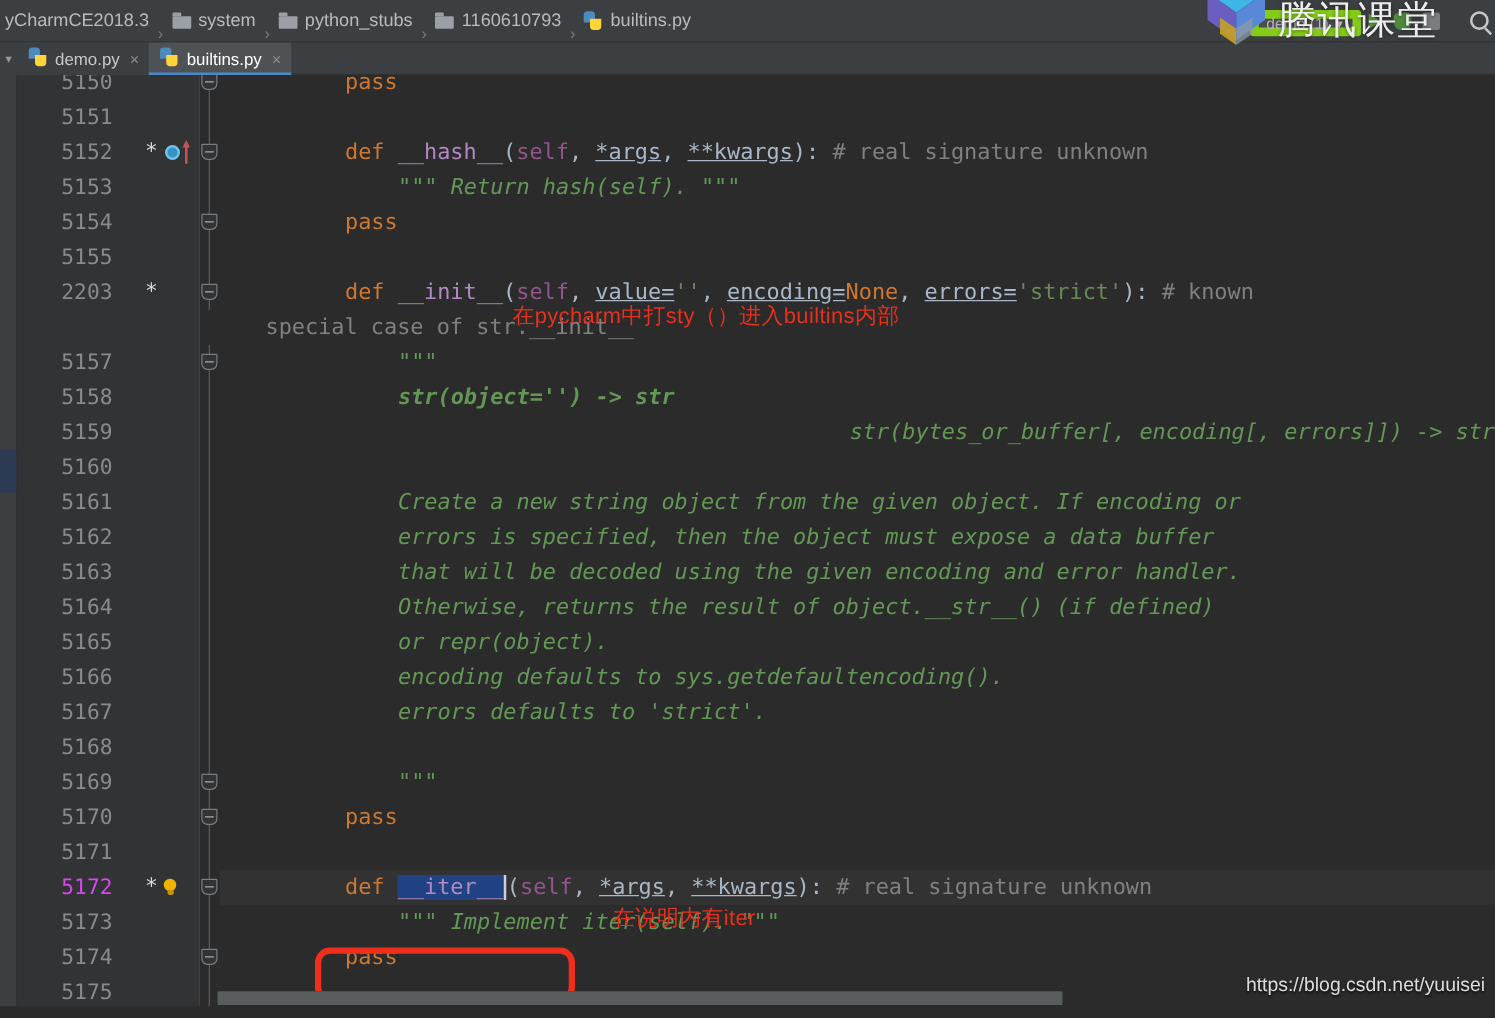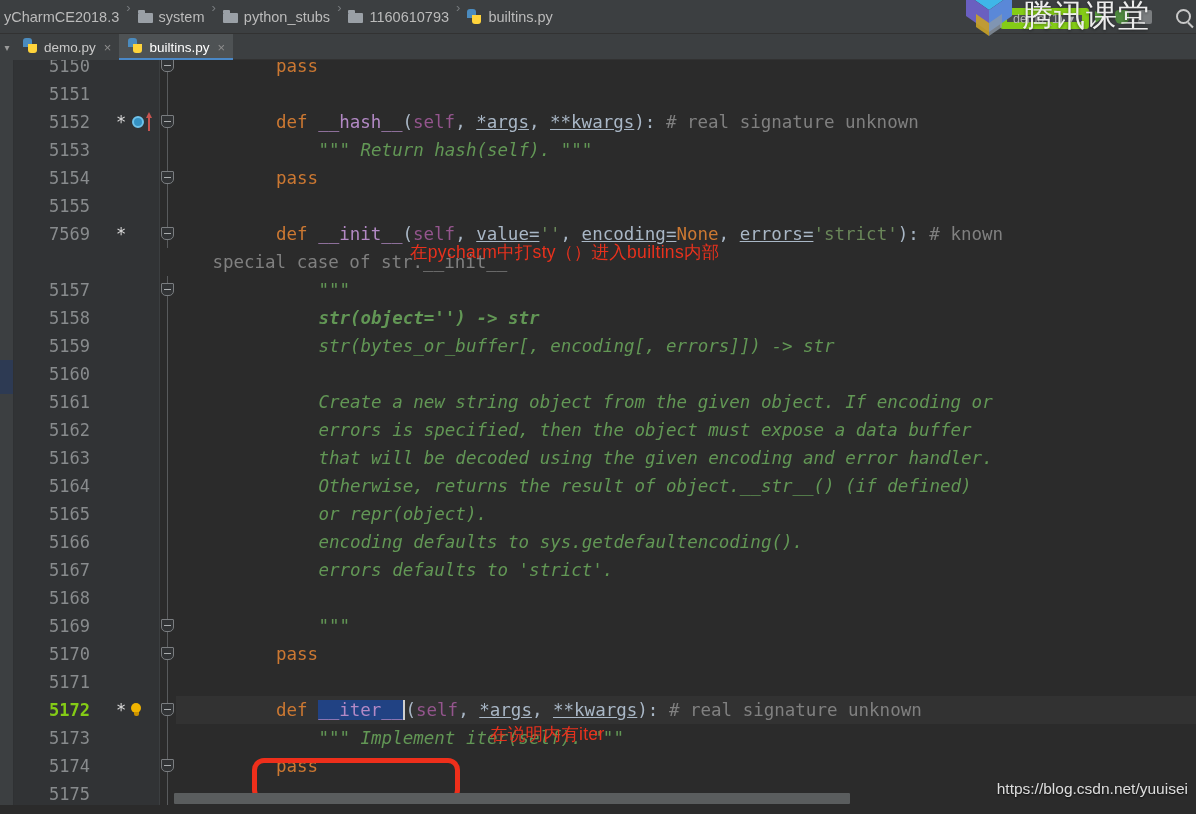--- a/index.html
+++ b/index.html
@@ -129,21 +129,21 @@
     background: #3c3f41;
   }
 
   
   .rows { position: absolute; left: 0; top: 0; width: 1182px; }
   .row {
     position: relative;
     height: 28px;
     display: flex; align-items: center;
   }
-  .row.current .ln { color: #84cc16; font-weight: bold; }
+  .row.current .ln { color: #d946ef; font-weight: normal; }
   .row.current .codecell { background: #323232; }
 
   .ln {
     width: 82px;
     text-align: right;
     padding-right: 6px;
     color: #888b8d;
     font-family: "DejaVu Sans Mono", monospace;
     font-size: 17px;
     flex: 0 0 82px;
@@ -336,21 +336,21 @@
     width: 7px; height: 2px; background:#c8c8c8;
     transform: rotate(45deg);
   }
 </style>
 </head>
 <body>
 
 <div id="app">
 
   <div class="navbar">
-    <div id="crumbs" style="display:flex;align-items:flex-start;">
+    <div id="crumbs" style="display:flex;align-items:flex-end;">
         <div class="crumb">
           <span>yCharmCE2018.3</span>
         </div>
         <span class="crumb-sep">›</span>
         <div class="crumb">
           <span class="crumb-ico"><span class="folder-ico"></span></span>
           <span>system</span>
         </div>
         <span class="crumb-sep">›</span>
         <div class="crumb">
@@ -444,21 +444,21 @@
         </div>
         <div class="row">
           <div class="ln">5155</div>
           <div class="gut-marks"></div>
           <div class="fold">
             <span class="foldline"></span>
           </div>
           <div class="codecell" style="padding-left: 100px;"></div>
         </div>
         <div class="row">
-          <div class="ln">7569</div>
+          <div class="ln">2203</div>
           <div class="gut-marks">
             <span class="mk-star">*</span>
           </div>
           <div class="fold">
             <span class="foldline"></span>
             <span class="foldbox pointed"></span>
           </div>
           <div class="codecell" style="padding-left: 100px;"><span class="kw">def </span><span class="fn">__init__</span><span class="op">(</span><span class="self">self</span><span class="op">, </span><span class="plain">value=</span><span class="str">''</span><span class="op">, </span><span class="plain">encoding=</span><span class="kw">None</span><span class="op">, </span><span class="plain">errors=</span><span class="str">'strict'</span><span class="op">): </span><span class="cmt"># known</span></div>
         </div>
         <div class="row">
@@ -483,21 +483,21 @@
             <span class="foldline"></span>
           </div>
           <div class="codecell" style="padding-left: 142.4px; font-weight: bold;"><span class="doc">str(object='') -&gt; str</span></div>
         </div>
         <div class="row">
           <div class="ln">5159</div>
           <div class="gut-marks"></div>
           <div class="fold">
             <span class="foldline"></span>
           </div>
-          <div class="codecell" style="padding-left: 142.4px;"><span class="doc">str(bytes_or_buffer[, encoding[, errors]]) -&gt; str</span></div>
+          <div class="codecell" style="padding-left: 142.4px; justify-content: flex-end;"><span class="doc">str(bytes_or_buffer[, encoding[, errors]]) -&gt; str</span></div>
         </div>
         <div class="row">
           <div class="ln">5160</div>
           <div class="gut-marks"></div>
           <div class="fold">
             <span class="foldline"></span>
           </div>
           <div class="codecell" style="padding-left: 142.4px;"></div>
         </div>
         <div class="row">

